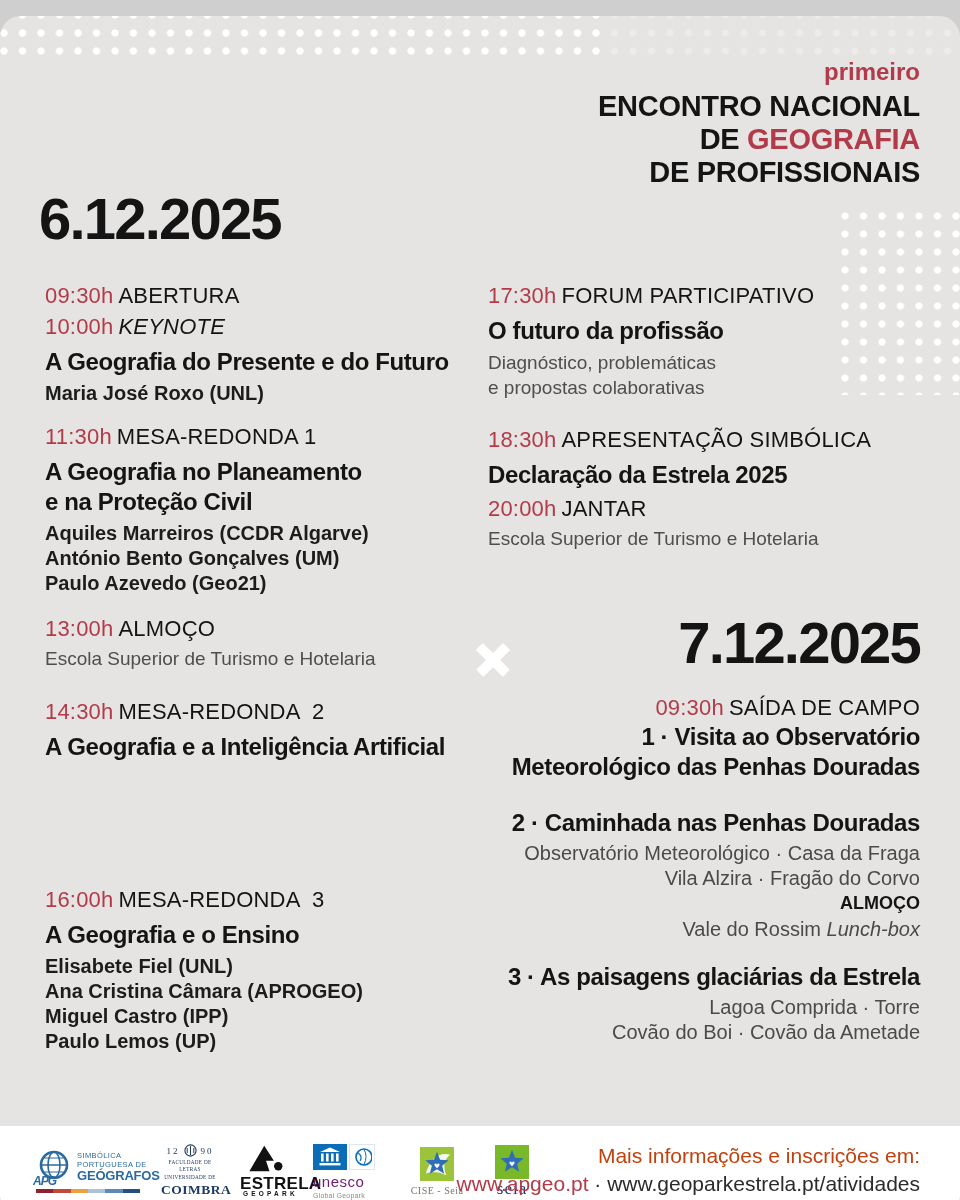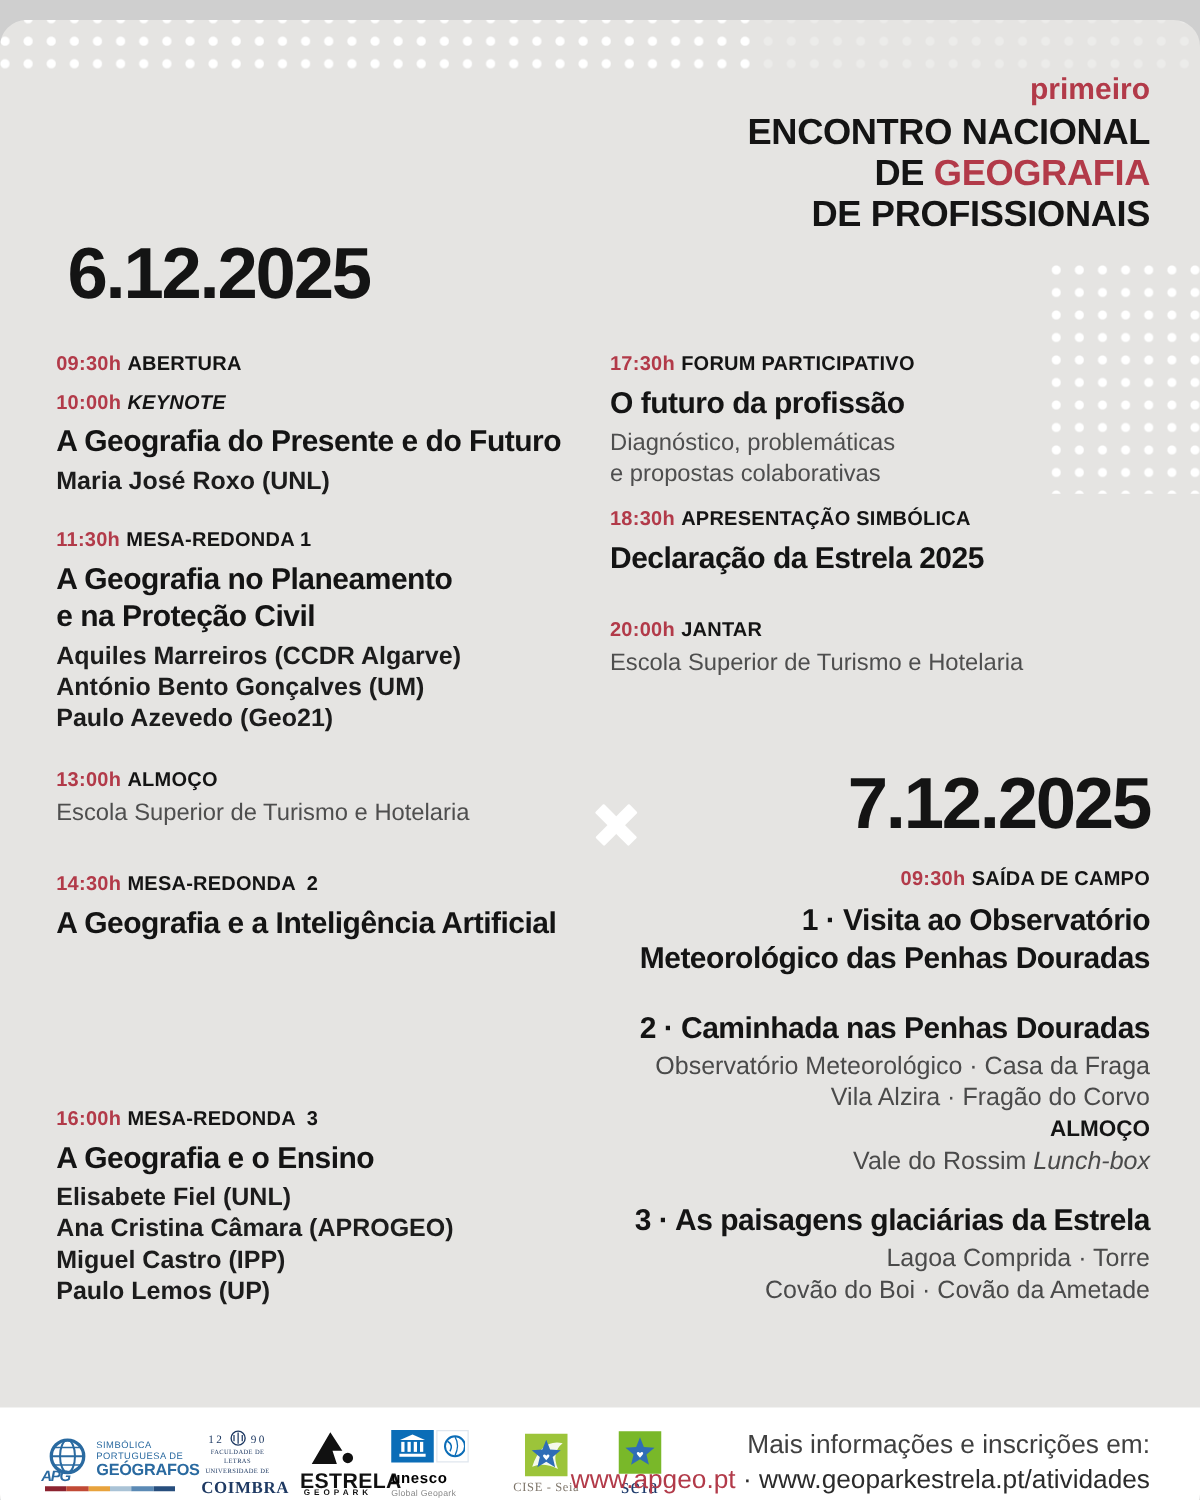--- a/index.html
+++ b/index.html
@@ -20,28 +20,28 @@
   .dots-top { left:0; top:-5px; width:606px; height:51px; }
   .dots-right { right:-7px; top:196px; width:126px; height:183px; }
 
   
   .header { position:absolute; top:42px; right:40px; text-align:right; }
   .kicker { font-size:24px; font-weight:700; color:var(--accent); margin-bottom:4px; }
   .hline { font-size:29px; font-weight:800; line-height:33px; letter-spacing:-.3px; color:var(--ink); }
   .hl-accent { color:var(--accent); }
 
   .date { position:absolute; font-size:58px; font-weight:800; letter-spacing:-1.8px; color:var(--ink); line-height:1; }
-  .date-1 { left:54px; top:174px; }
+  .date-1 { left:39px; top:174px; }
   .date-2 { right:40px; top:598px; text-align:right; }
 
   
   .event { position:absolute; width:440px; }
   .left-col { left:45px; }
   .right-col { left:488px; }
-  .ev-head { font-size:16px; font-weight:700; letter-spacing:.2px; }
+  .ev-head { font-size:22px; font-weight:400; letter-spacing:.2px; }
   .ev-time { color:var(--accent); margin-right:5px; }
   .ev-label { color:var(--ink); white-space:pre-wrap; }
   .italic { font-style:italic; }
   .ev-title { font-size:24px; font-weight:700; letter-spacing:-.4px; line-height:30px; margin-top:7px; color:var(--ink); }
   .ev-people { margin-top:4px; font-size:20px; font-weight:600; line-height:25px; color:#1c1c1c; }
   .ev-venue, .ev-desc { margin-top:4px; font-size:19px; font-weight:400; line-height:25px; color:var(--muted); }
 
   
   .d2 { position:absolute; right:40px; text-align:right; width:470px; }
   .d2-title { font-size:24px; font-weight:700; letter-spacing:-.4px; line-height:30px; color:var(--ink); }
@@ -77,33 +77,33 @@
   .uc-name { font-family:"Liberation Serif", serif; font-size:13.5px; font-weight:700; letter-spacing:.5px; margin-top:1px; }
 
   .logo-estrela { width:52px; text-align:center; color:#111; }
   .estrela-name { font-size:17px; font-weight:900; letter-spacing:.3px; line-height:12px; margin-top:2px; }
   .estrela-sub { font-size:6.5px; font-weight:700; letter-spacing:3.2px; line-height:8px; margin-left:3px; }
 
   .logo-unesco { width:72px; text-align:left; }
   .u-top { display:flex; gap:2px; }
   .u-blue { width:34px; height:26px; background:#0b6db7; display:flex; align-items:center; justify-content:center; }
   .u-globe { width:26px; height:26px; background:#fff; border:1px solid #dfe6ee; box-sizing:border-box; display:flex; align-items:center; justify-content:center; }
-  .u-name { font-size:12px; font-weight:700; color:#000000; letter-spacing:.5px; line-height:20px; margin-top:2px; }
+  .u-name { font-size:15px; font-weight:400; color:#701a75; letter-spacing:.5px; line-height:20px; margin-top:2px; }
   .u-sub { font-size:7px; color:#8a8a8a; letter-spacing:.2px; }
 
   .logo-cise { width:62px; text-align:center; }
   .cise-box { width:34px; height:34px; background:#9cc43a; margin:0 auto; display:flex; align-items:center; justify-content:center; }
   .cise-caption { font-size:10px; color:#7d7469; margin-top:4px; font-family:"Liberation Serif", serif; letter-spacing:.5px; }
 
   .logo-seia { width:46px; text-align:center; }
   .seia-box { width:34px; height:34px; background:#79b829; margin:0 auto; display:flex; align-items:center; justify-content:center; }
   .seia-caption { font-size:17px; color:#1d3a6b; line-height:18px; margin-top:1px; font-family:"Liberation Serif", serif; letter-spacing:1px; }
 
   .info { position:absolute; right:40px; top:16px; text-align:right; }
-  .info-line1 { font-size:21px; font-weight:500; color:#404040; line-height:28px; }
+  .info-line1 { font-size:21px; font-weight:500; color:#c2410c; line-height:28px; }
   .info-line2 { font-size:21px; font-weight:400; color:#2b2b2b; line-height:28px; }
   .url-accent { color:var(--accent); }
 </style>
 </head>
 <body>
 
 <div class="poster">
 
   <div class="dots dots-top-faint"></div>
   <div class="dots dots-top"></div>
@@ -158,21 +158,21 @@
       <div>Paulo Lemos (UP)</div>
     </div>
   </div>
 
   <div class="event right-col" style="top:267px;">
     <div class="ev-head"><span class="ev-time">17:30h</span><span class="ev-label">FORUM PARTICIPATIVO</span></div>
     <div class="ev-title">O futuro da profissão</div>
     <div class="ev-desc"><span>Diagnóstico, problemáticas</span><br><span>e propostas colaborativas</span></div>
   </div>
 
-  <div class="event right-col" style="top:391px;">
+  <div class="event right-col" style="top:411px;">
     <div class="ev-head"><span class="ev-time">18:30h</span><span class="ev-label">APRESENTAÇÃO SIMBÓLICA</span></div>
     <div class="ev-title">Declaração da Estrela 2025</div>
   </div>
 
   <div class="event right-col" style="top:480px;">
     <div class="ev-head"><span class="ev-time">20:00h</span><span class="ev-label">JANTAR</span></div>
     <div class="ev-venue">Escola Superior de Turismo e Hotelaria</div>
   </div>
 
   <div class="cross"></div>

